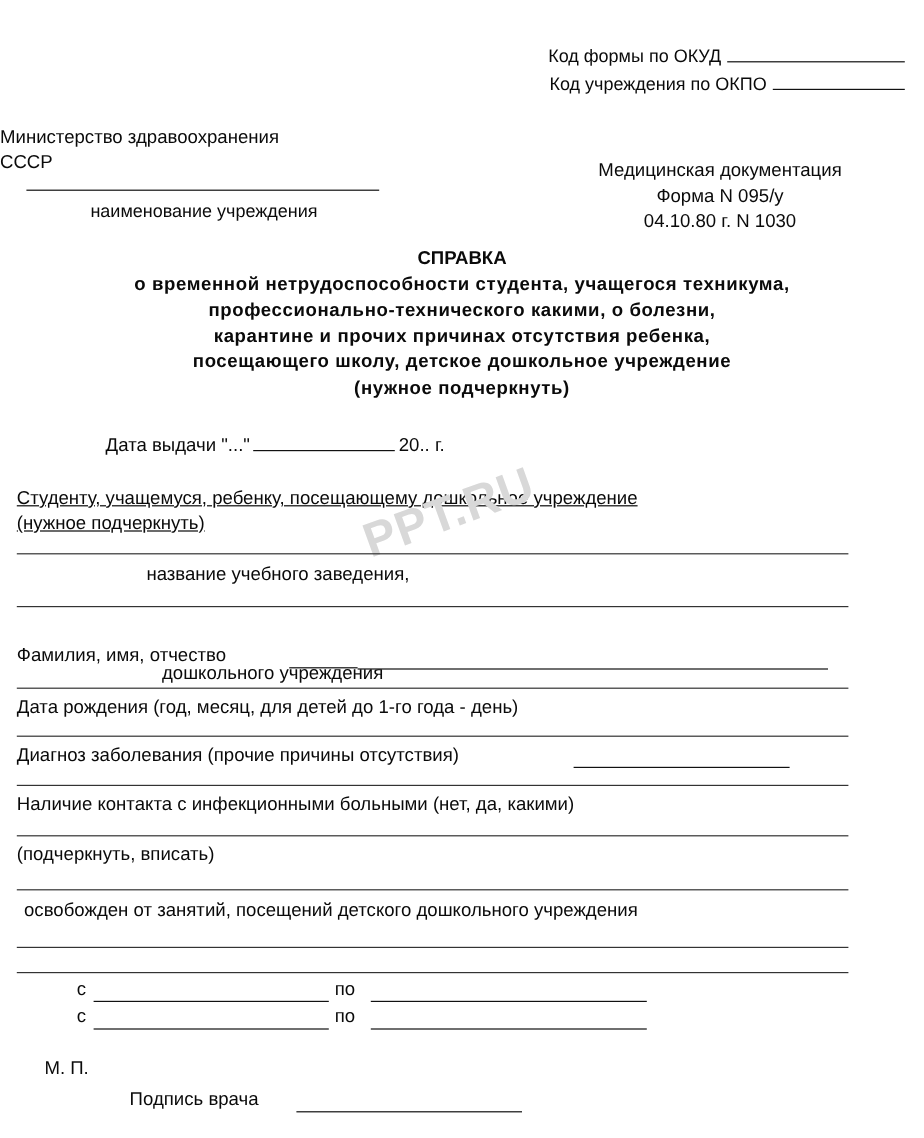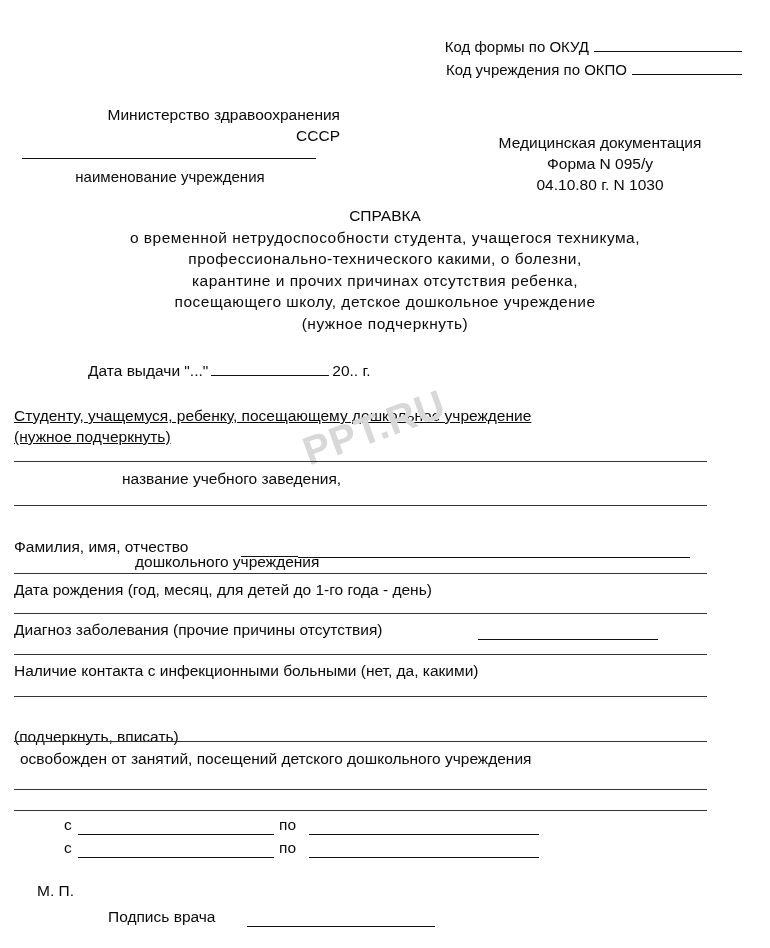--- a/index.html
+++ b/index.html
@@ -36,40 +36,40 @@
     user-select: none;
     pointer-events: none;
     z-index: 5;
     white-space: nowrap;
     font-family: "Liberation Sans", "DejaVu Sans", sans-serif;
   }
 
   
   .code-line {
     position: absolute;
-    right: 28px;
+    right: 16px;
     font-size: 15px;
     text-align: left;
     white-space: nowrap;
   }
   .code-line .ul {
     display: inline-block;
     border-bottom: 1.6px solid #111;
     vertical-align: baseline;
     margin-left: 5px;
     height: 15px;
   }
 
   
   .hdr-left {
     position: absolute;
     left: 0;
     top: 104px;
     width: 340px;
-    text-align: right;
+    text-align: left;
     font-size: 15.5px;
     line-height: 21px;
   }
   .hdr-left-rule {
     position: absolute;
     left: 22px;
     top: 158px;
     width: 294px;
     border-top: 1.4px solid #111;
   }
@@ -92,21 +92,21 @@
     margin-top: 28px;
   }
 
   
   .title-block {
     position: absolute;
     left: 0;
     top: 205px;
     width: 770px;
     text-align: center;
-    font-weight: normal;
+    font-weight: bold;
     font-size: 15.5px;
     line-height: 21.5px;
   }
   .title-block .main { letter-spacing: 0.5px; }
 
   
   .issue {
     position: absolute;
     left: 88px;
     top: 360px;
@@ -209,21 +209,21 @@
   <div class="cap" style="left:14px; top:581px;">Дата рождения (год, месяц, для детей до 1-го года - день)</div>
 
   <div class="rule" style="top:613px;"></div>
   <div class="cap" style="left:14px; top:621px;text-align:right;">Диагноз заболевания (прочие причины отсутствия)</div>
   <div class="seg" style="left:478px; top:639px; width:180px;"></div>
 
   <div class="rule" style="top:654px;"></div>
   <div class="cap" style="left:14px; top:662px;">Наличие контакта с инфекционными больными (нет, да, какими)</div>
 
   <div class="rule" style="top:696px;"></div>
-  <div class="cap" style="left:14px; top:728px;">(подчеркнуть, вписать)</div>
+  <div class="cap" style="left:14px; top:704px;">(подчеркнуть, вписать)</div>
 
   <div class="rule" style="top:741px;"></div>
   <div class="cap" style="left:20px; top:750px;">освобожден от занятий, посещений детского дошкольного учреждения</div>
 
   <div class="rule" style="top:789px;"></div>
   <div class="rule" style="top:810px;"></div>
 
   <div class="sp-row" style="left:64px; top:816px;">
     <span>с</span>
     <span class="seg" style="left:14px; top:18px; width:196px;"></span>

